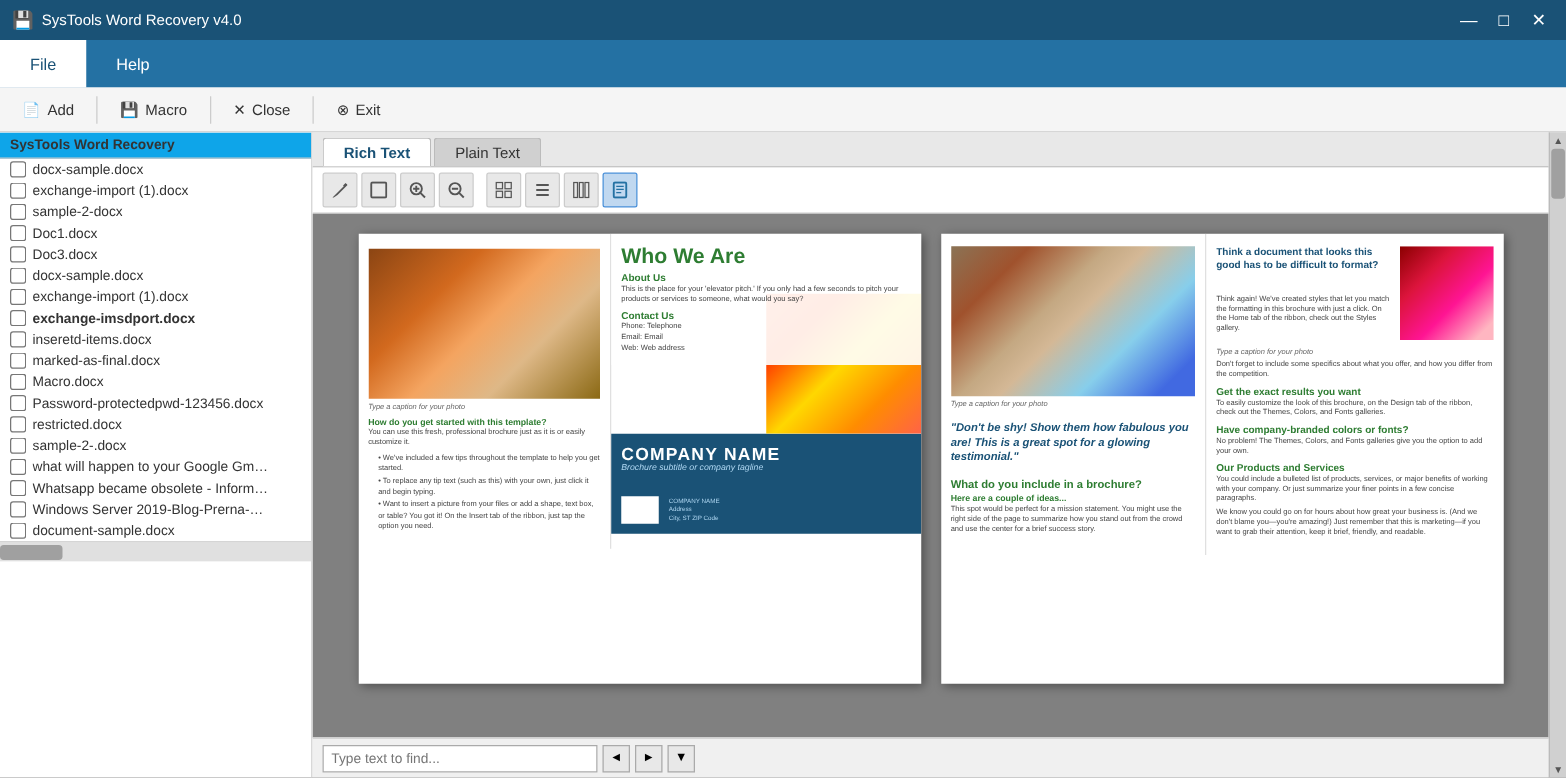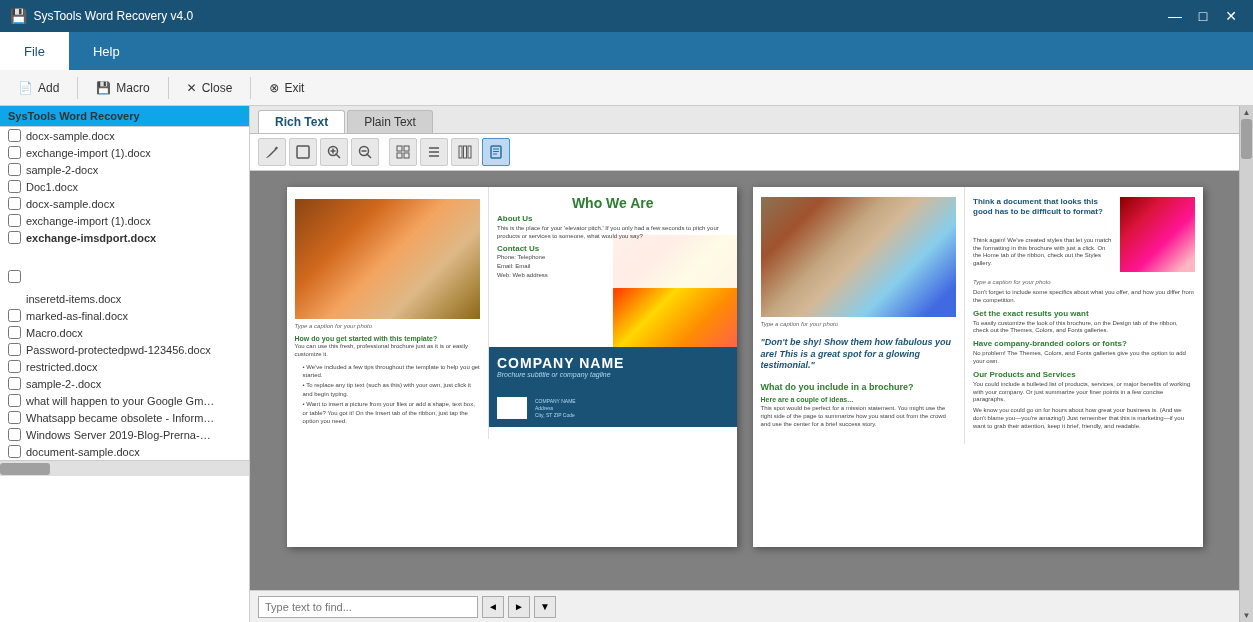--- a/index.html
+++ b/index.html
@@ -366,33 +366,37 @@
         <div class="sidebar-item">
           <input type="checkbox" style="">
           <span style="overflow: hidden; text-overflow: ellipsis; white-space: nowrap; max-width: 190px;">sample-2-docx</span>
         </div>
         <div class="sidebar-item">
           <input type="checkbox" style="">
           <span style="overflow: hidden; text-overflow: ellipsis; white-space: nowrap; max-width: 190px;">Doc1.docx</span>
         </div>
         <div class="sidebar-item">
           <input type="checkbox" style="">
+          <span style="overflow: hidden; text-overflow: ellipsis; white-space: nowrap; max-width: 190px;">Doc3.docx</span>
+        </div>
+        <div class="sidebar-item">
+          <input type="checkbox" style="">
           <span style="overflow: hidden; text-overflow: ellipsis; white-space: nowrap; max-width: 190px;">docx-sample.docx</span>
         </div>
         <div class="sidebar-item">
           <input type="checkbox" style="">
           <span style="overflow: hidden; text-overflow: ellipsis; white-space: nowrap; max-width: 190px;">exchange-import (1).docx</span>
         </div>
         <div class="sidebar-item">
           <input type="checkbox" style="">
           <span style="overflow: hidden; text-overflow: ellipsis; white-space: nowrap; max-width: 190px; font-weight: bold;">exchange-imsdport.docx</span>
         </div>
         <div class="sidebar-item">
           <input type="checkbox" style="">
-          <span style="overflow: hidden; text-overflow: ellipsis; white-space: nowrap; max-width: 190px; margin-top: 45px;">inseretd-items.docx</span>
+          <span style="overflow: hidden; text-overflow: ellipsis; white-space: nowrap; max-width: 190px;">inseretd-items.docx</span>
         </div>
         <div class="sidebar-item">
           <input type="checkbox" style="">
           <span style="overflow: hidden; text-overflow: ellipsis; white-space: nowrap; max-width: 190px;">marked-as-final.docx</span>
         </div>
         <div class="sidebar-item">
           <input type="checkbox" style="">
           <span style="overflow: hidden; text-overflow: ellipsis; white-space: nowrap; max-width: 190px;">Macro.docx</span>
         </div>
         <div class="sidebar-item">
@@ -519,21 +523,21 @@
             <div class="page1-bullet">
               <div class="bullet-item">We've included a few tips throughout the template to help you get started.</div>
               <div class="bullet-item">To replace any tip text (such as this) with your own, just click it and begin typing.</div>
               <div class="bullet-item">Want to insert a picture from your files or add a shape, text box, or table? You got it! On the Insert tab of the ribbon, just tap the option you need.</div>
             </div>
           </div>
           <div class="page1-right">
             <div class="page1-right-top">
 
               <div style="position:absolute; top:0; left:0; width:100%; z-index:10; padding:8px; background:rgba(255,255,255,0.9);">
-                <div style="font-size:14px; font-weight:bold; color:#2e7d32;text-align:center;">Who We Are</div>
+                <div style="font-size:17px; font-weight:bold; color:#2e7d32;">Who We Are</div>
                 <div style="font-size:8px; font-weight:bold; color:#2e7d32; margin-top:3px;">About Us</div>
                 <div style="font-size:6px; color:#444; line-height:1.3; margin-top:2px;">This is the place for your 'elevator pitch.' If you only had a few seconds to pitch your products or services to someone, what would you say?</div>
                 <div style="font-size:8px; font-weight:bold; color:#2e7d32; margin-top:3px;">Contact Us</div>
                 <div style="font-size:6px; color:#444; line-height:1.5;">
                   Phone: Telephone<br>Email: Email<br>Web: Web address
                 </div>
               </div>
 
               <div style="position:absolute; bottom:0; right:0; width:50%; height:70%;">
                 <div style="width:100%; height:100%; background: linear-gradient(135deg, #FF6B35 0%, #FF4500 25%, #FFD700 50%, #FF8C00 75%, #FF6347 100%);"></div>

